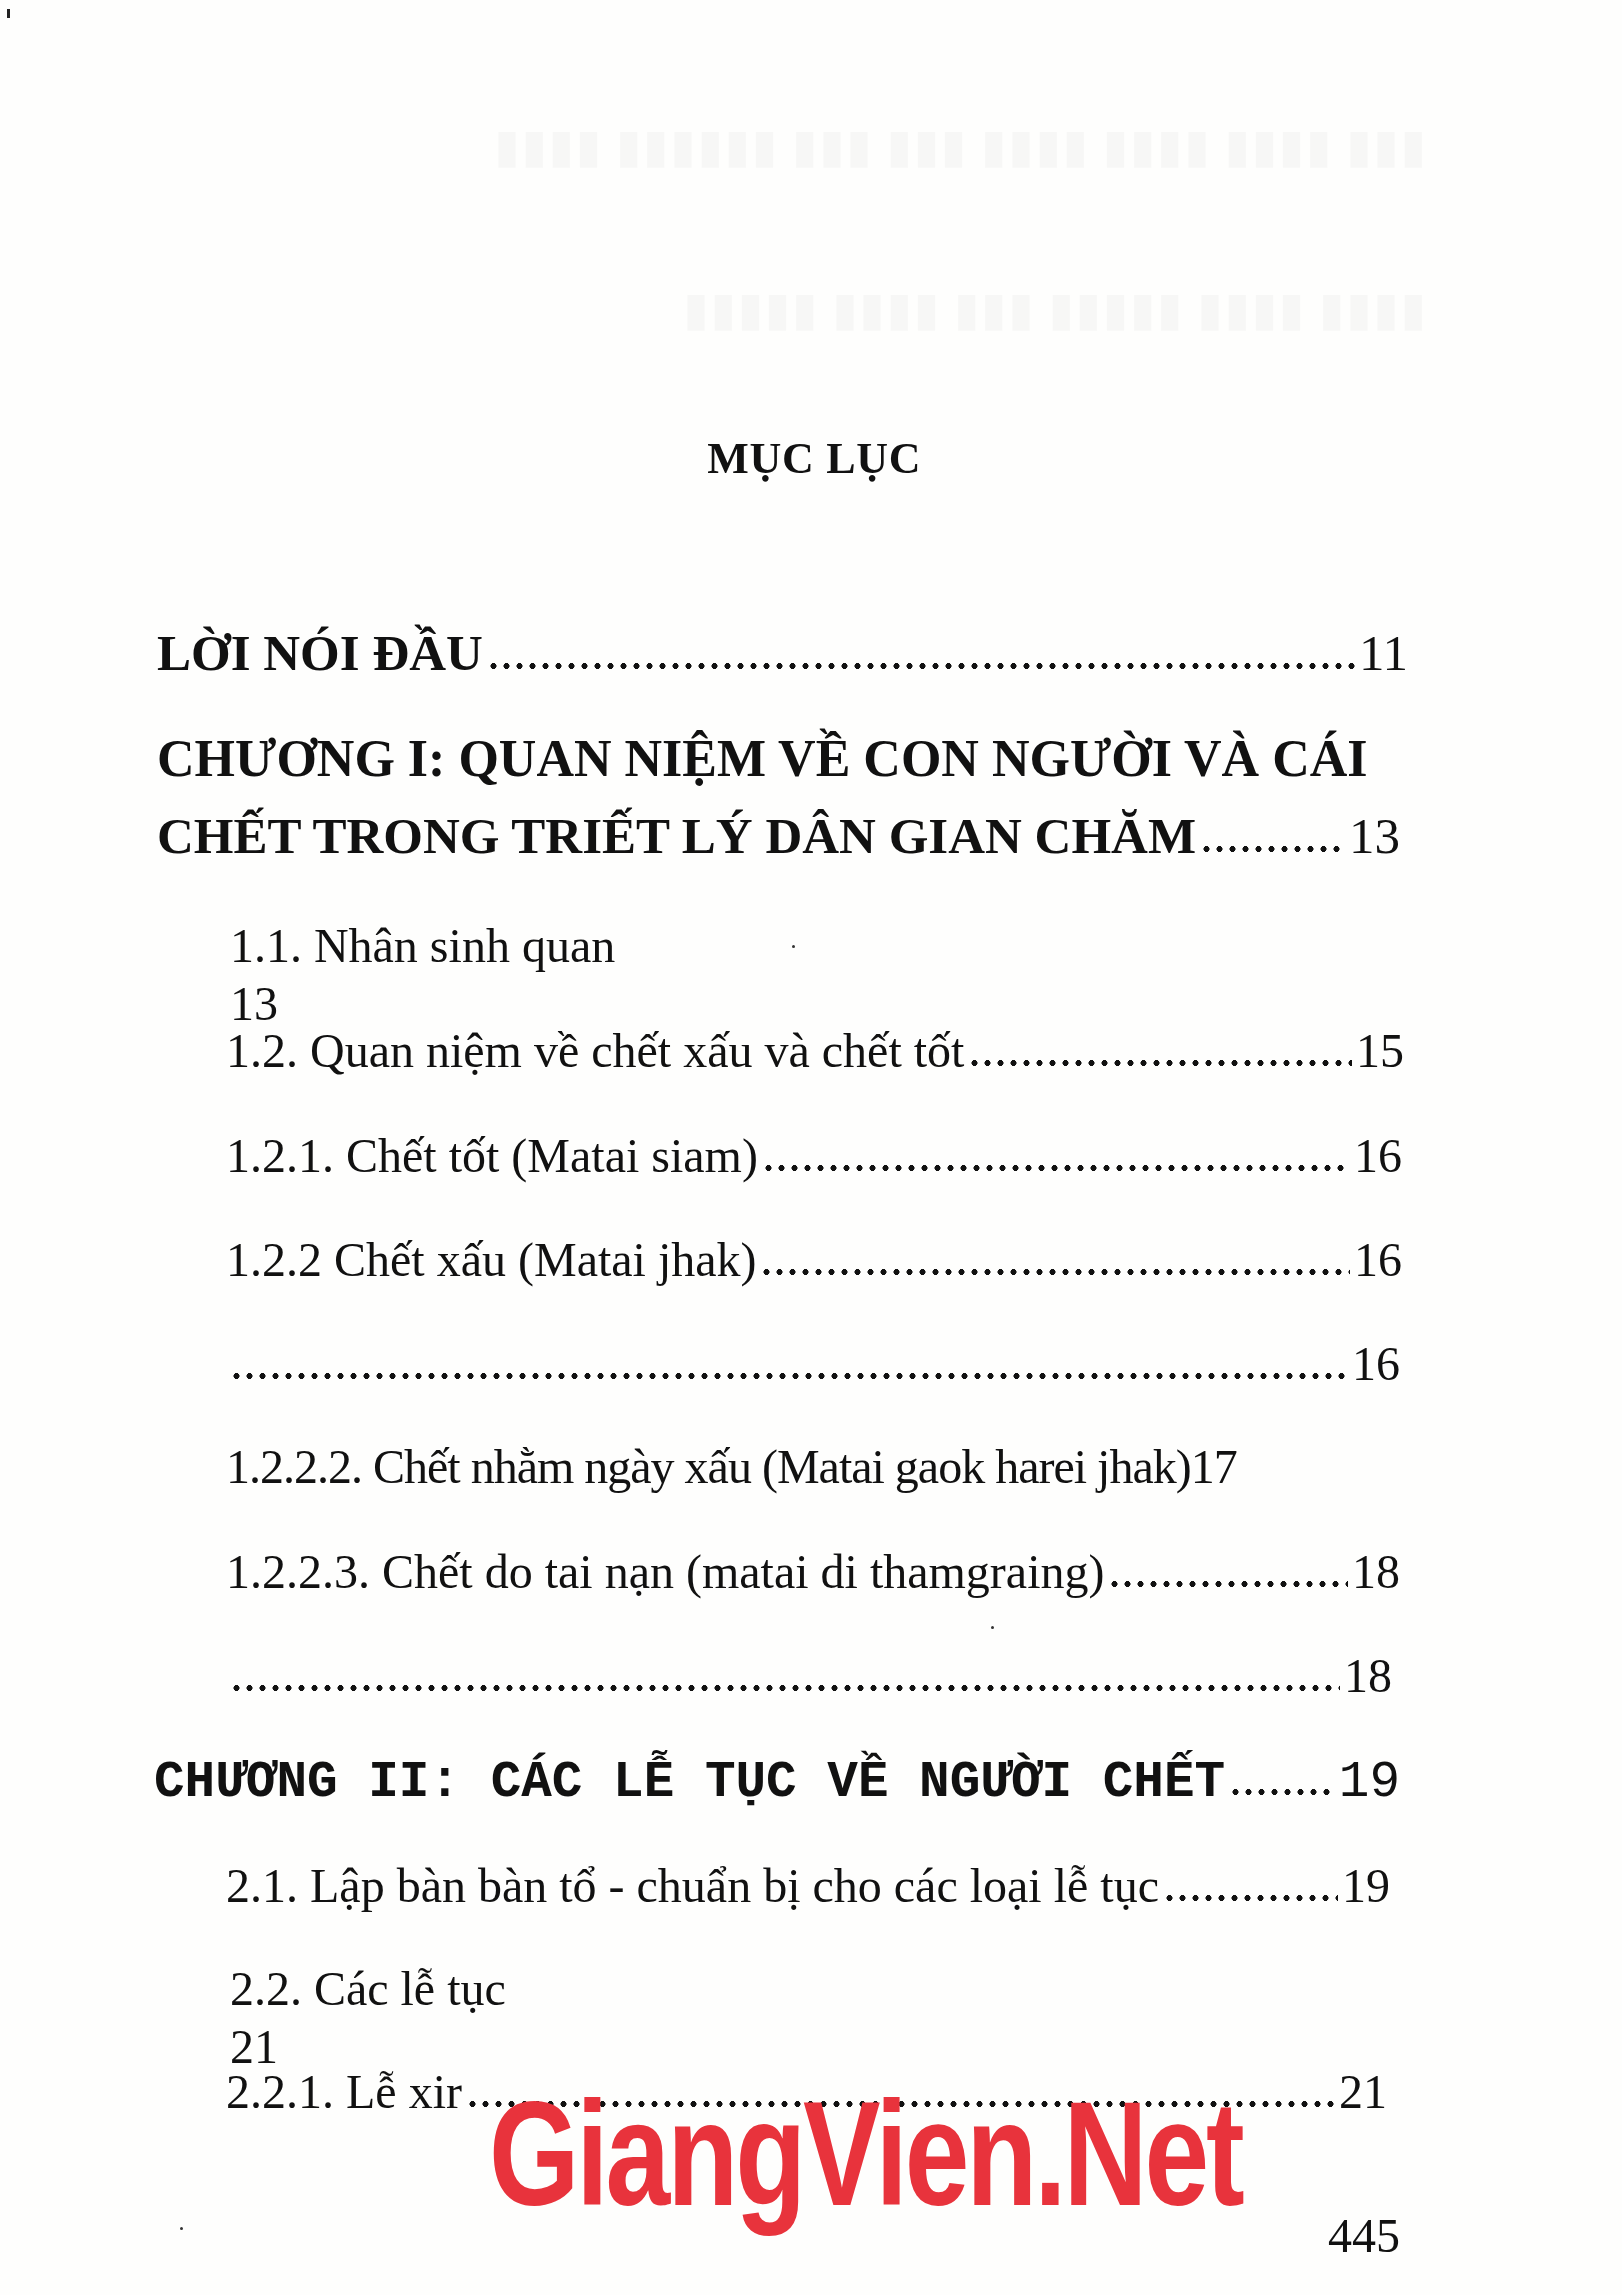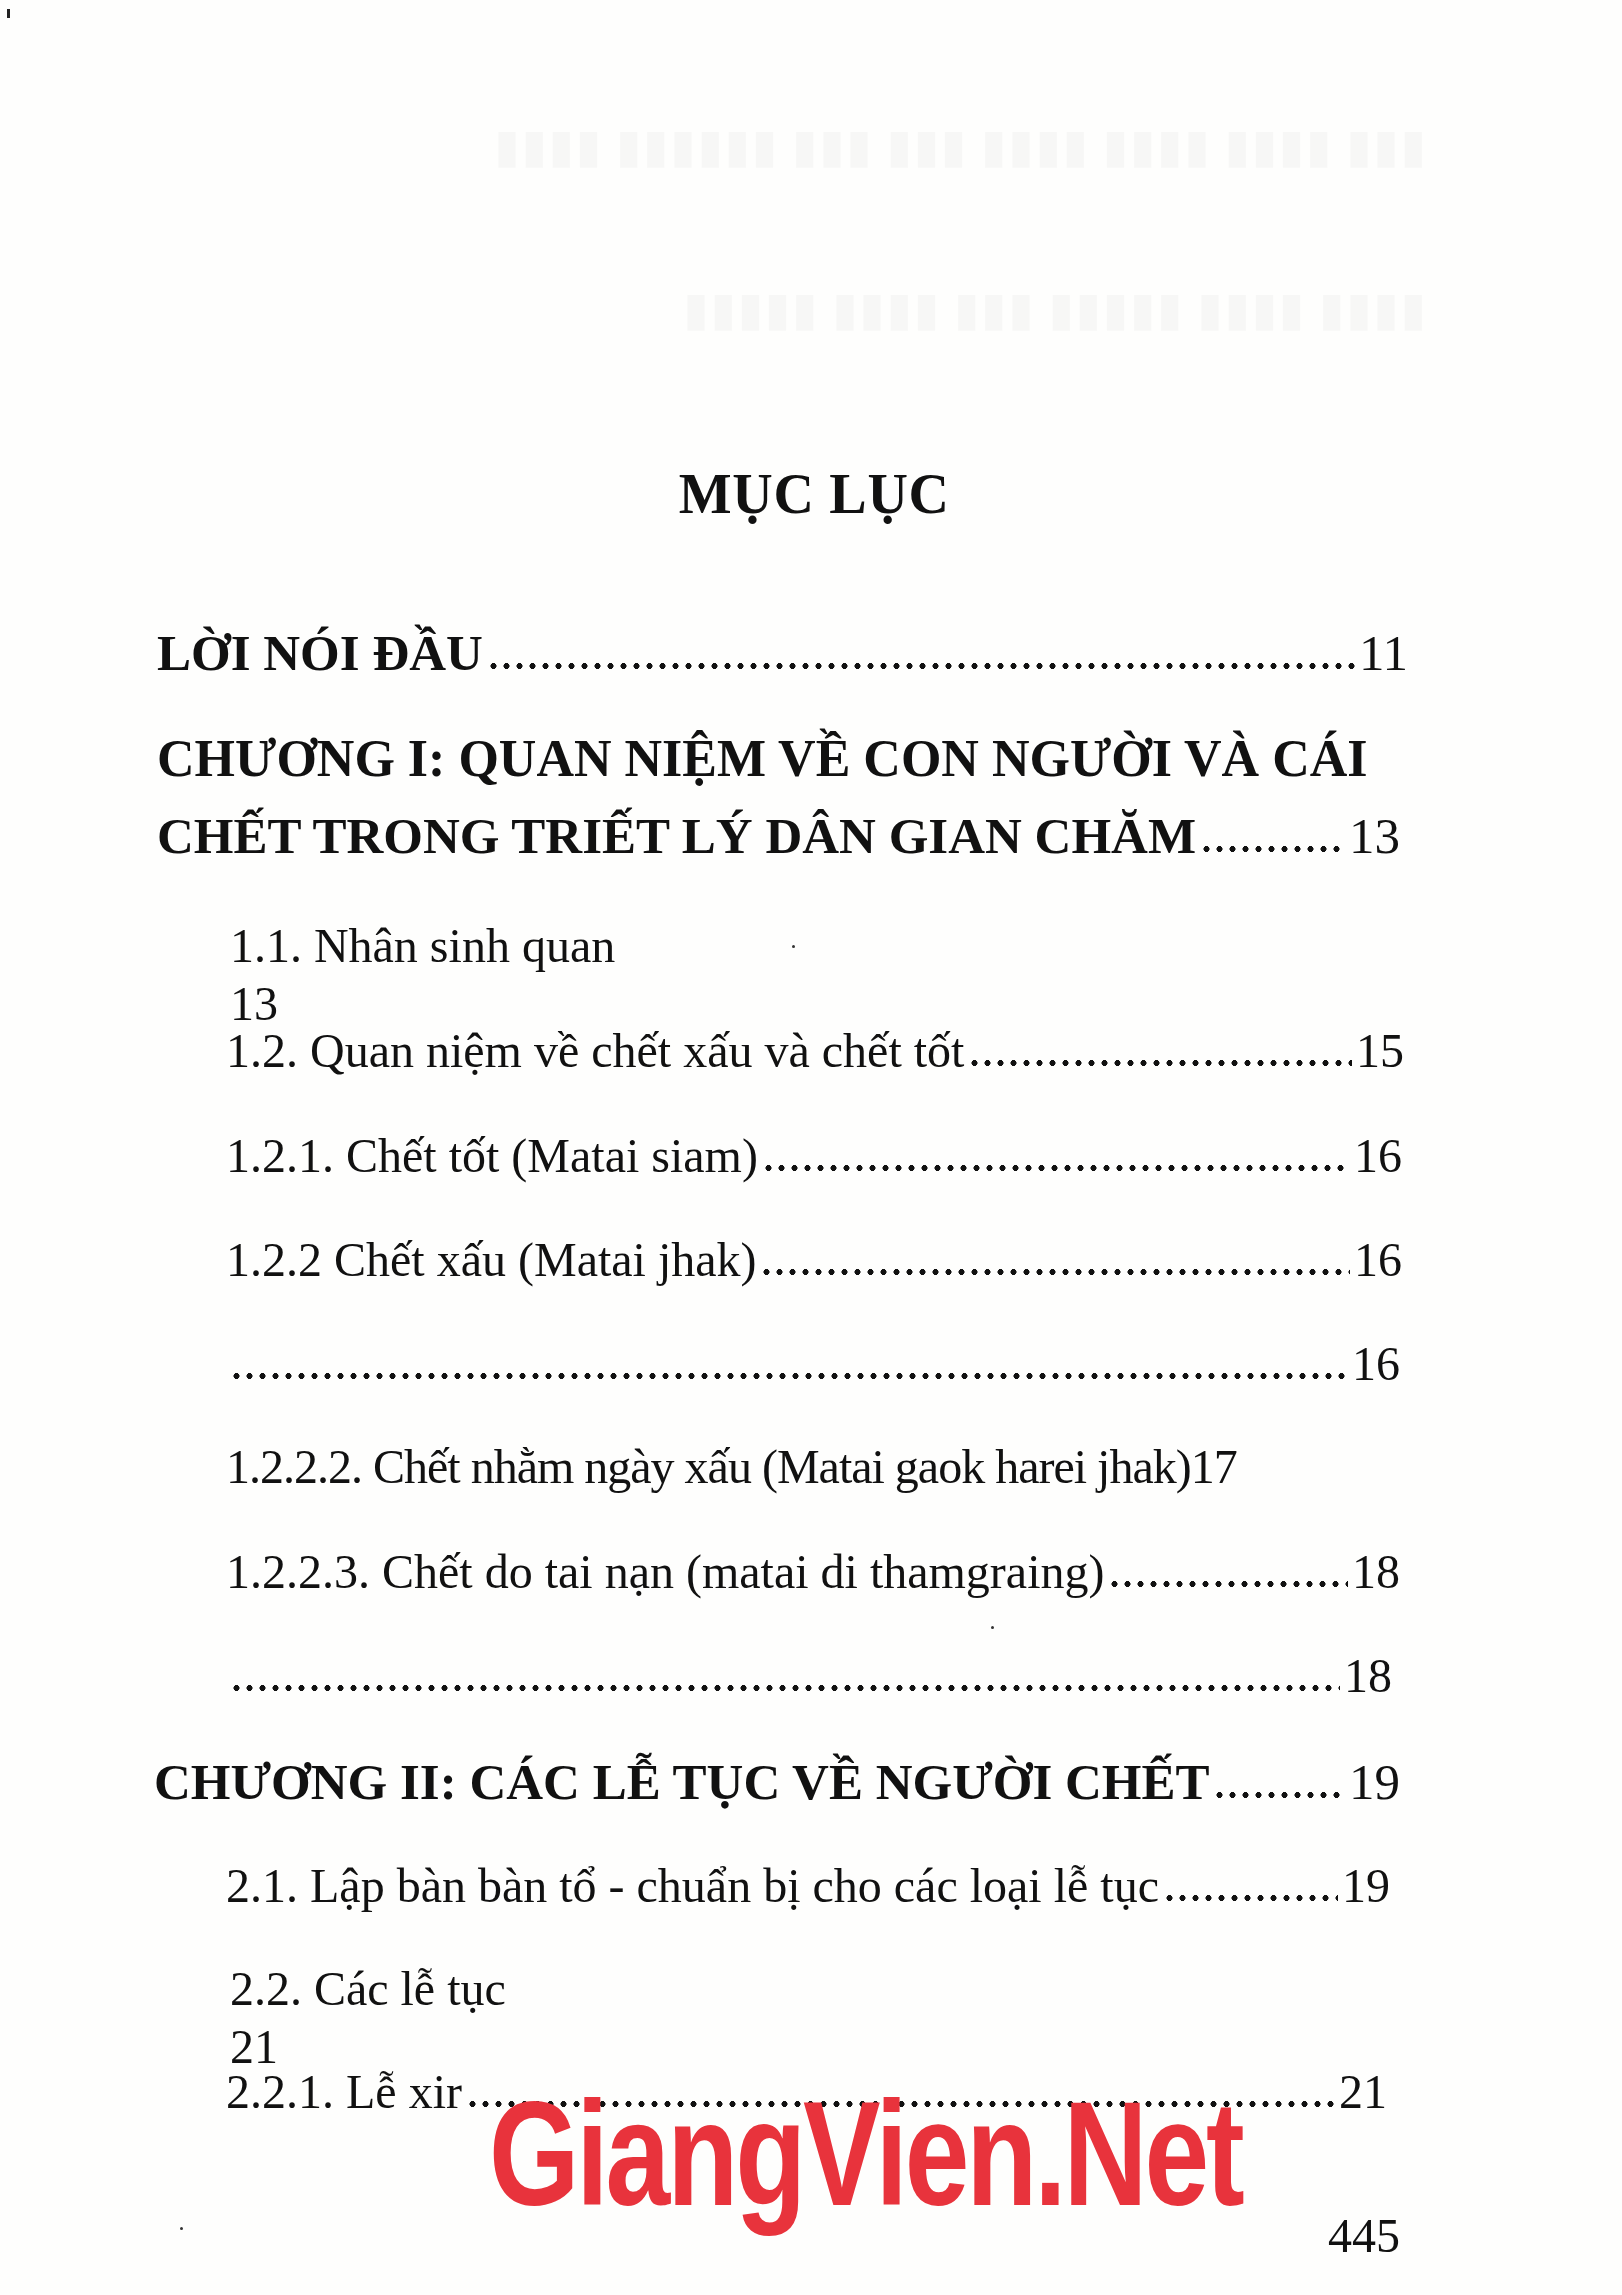--- a/index.html
+++ b/index.html
@@ -10,22 +10,22 @@
     font-family: "Liberation Serif", "DejaVu Serif", serif;
     color: #111;
   }
   .scan-mark { position: absolute; left: 6.5px; top: 9.2px; width: 3.3px; height: 9.2px; background: #222; }
   .ghost {
     position: absolute; left: 150px; width: 1276px; color: #000; opacity: 0.025;
     font-size: 47px; white-space: nowrap; letter-spacing: 1.3px;
     transform: scaleX(-1);
   }
   .title {
-    position: absolute; left: 0; width: 1622px; top: 424px;
-    text-align: center; font-weight: bold; font-size: 56px; letter-spacing: 0.7px;
+    position: absolute; left: 0; width: 1622px; top: 404px;
+    text-align: center; font-weight: bold; font-size: 44px; letter-spacing: 0.7px;
     padding-left: 6.5px; box-sizing: border-box;
   }
   .toc-row {
     position: absolute; display: flex; align-items: baseline;
     font-size: 48px; line-height: 1; white-space: nowrap;
   }
   .toc-row.chapter { font-weight: bold; font-size: 51px; }
   .toc-row .label { flex: 0 0 auto; }
   .toc-row .leader {
     flex: 1 1 auto; overflow: hidden; margin: 0 3.9px;
@@ -105,21 +105,21 @@
 <div class="toc-row" style="left:226px; width:1174px; top:1548px;">
   <span class="label">1.2.2.3. Chết do tai nạn (matai di thamgraing)</span>
   <span class="leader"></span>
   <span class="page">18</span>
 </div>
 <div class="toc-row" style="left:226px; width:1166px; top:1652px;">
   <span class="leader"></span>
   <span class="page">18</span>
 </div>
 
-<div class="toc-row chapter" style="left:154px; width:1246px; top:1757px;">
+<div class="toc-row chapter" style="left:154px; width:1246px; top:1757px;font-family:Liberation Mono, monospace;">
   <span class="label">CHƯƠNG II: CÁC LỄ TỤC VỀ NGƯỜI CHẾT</span>
   <span class="leader"></span>
   <span class="page" style="font-weight:normal">19</span>
 </div>
 
 <div class="toc-row" style="left:226px; width:1164px; top:1862px;">
   <span class="label">2.1. Lập bàn bàn tổ - chuẩn bị cho các loại  lễ tục</span>
   <span class="leader"></span>
   <span class="page">19</span>
 </div>

